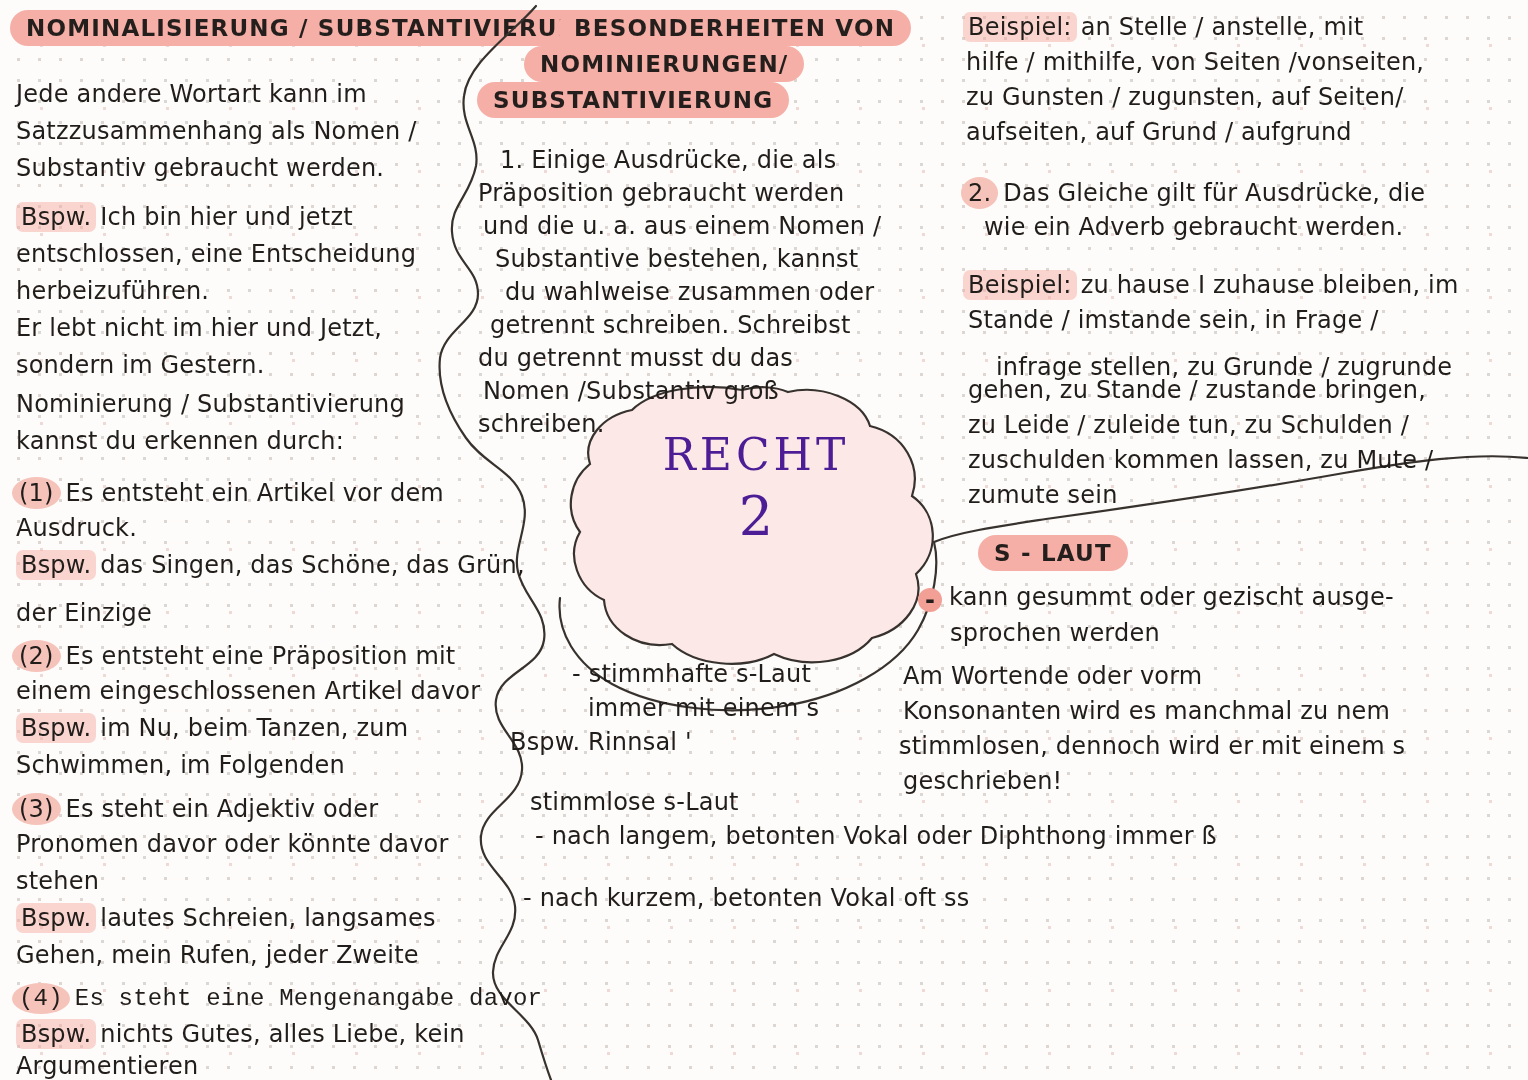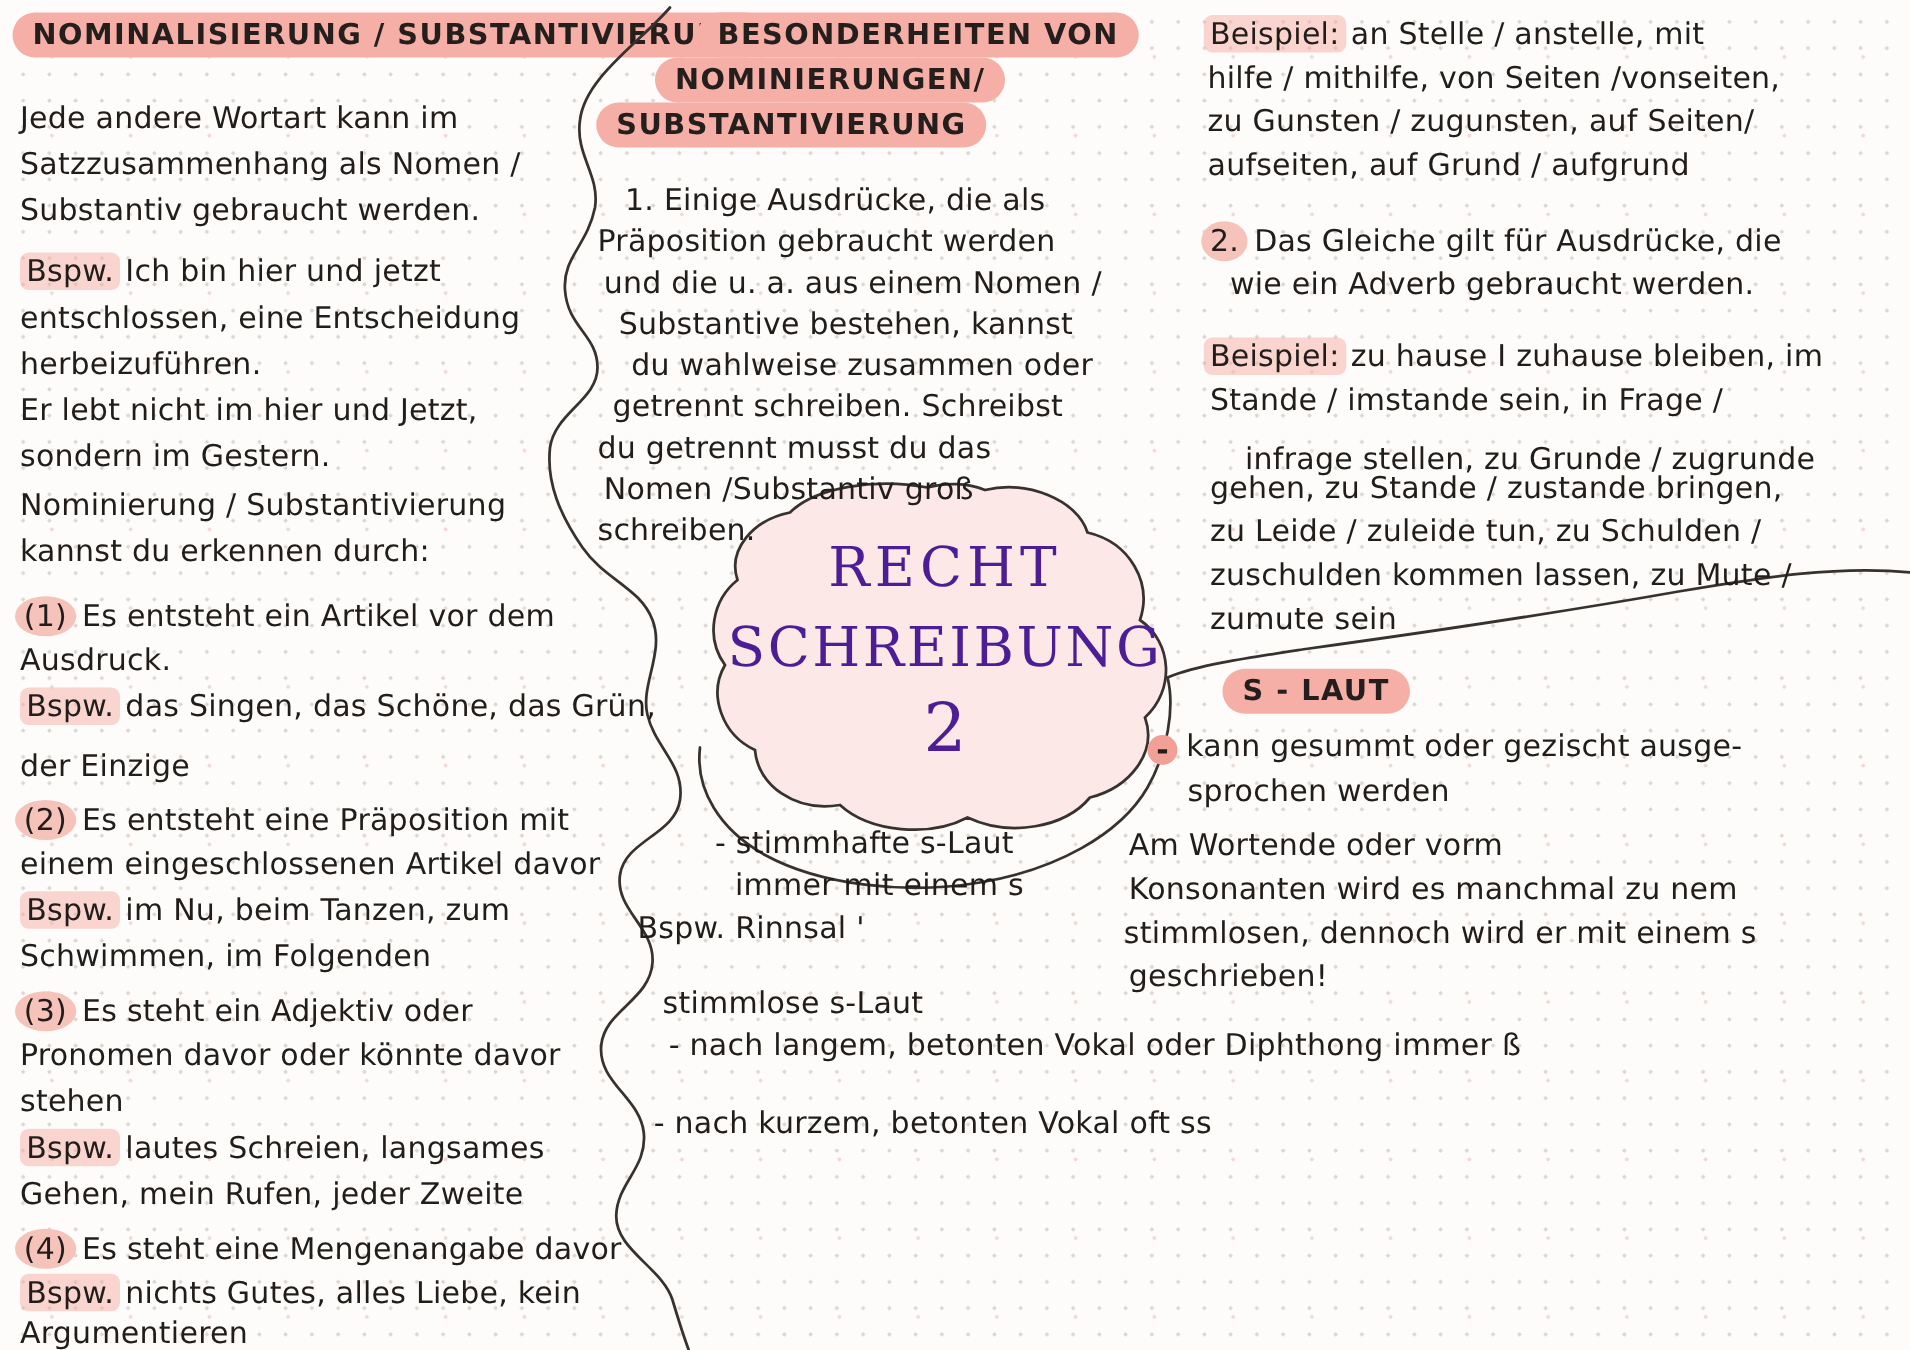--- a/index.html
+++ b/index.html
@@ -41,21 +41,20 @@
 <body>
 
 <svg class="lines" width="1528" height="1080" viewBox="0 0 1528 1080">
   <path d="M 536 6 C 512 34 468 62 464 96 C 460 124 480 140 476 166 C 470 196 450 206 452 232 C 454 262 478 268 478 294 C 478 320 444 330 440 358 C 437 386 448 412 466 438 C 484 464 512 470 522 496 C 532 522 512 548 518 572 C 524 598 548 612 544 640 C 540 668 500 672 496 700 C 492 728 524 742 522 770 C 520 800 484 808 481 836 C 478 866 512 878 515 906 C 518 934 494 946 493 972 C 492 1000 530 1014 538 1040 C 544 1060 548 1072 551 1080" fill="none" stroke="#37322d" stroke-width="2.2" stroke-linecap="round"></path>
   <path d="M 560 598 C 556 632 576 664 612 684 C 656 708 724 716 784 706 C 844 696 896 668 918 630 C 934 602 940 566 934 542 C 958 532 1000 526 1046 519 C 1140 506 1248 490 1344 473 C 1408 462 1472 452 1528 458" fill="none" stroke="#37322d" stroke-width="2.2" stroke-linecap="round"></path>
   <path d="M 742 390 C 700 382 652 390 632 410 C 602 416 582 440 590 464 C 570 480 564 510 580 532 C 566 556 578 588 604 600 C 606 628 636 650 672 644 C 696 666 744 670 774 654 C 808 670 852 662 872 638 C 904 630 926 602 916 574 C 940 552 938 514 912 496 C 922 466 904 434 870 426 C 862 400 822 384 788 392 C 774 386 756 386 742 390 Z" fill="#fbe8e7" stroke="#37322d" stroke-width="2.2"></path>
 </svg>
 
 <div class="abs blob-title" style="left:580px;top:424px;width:352px;">
   <div class="t1">RECHT</div>
-  <div class="t2">SCHREIBUNG</div>
   <div class="t3">2</div>
 </div>
 
 <div class="abs" style="left:10px;top:10px;"><span class="pill">NOMINALISIERUNG / SUBSTANTIVIERUNG</span></div>
 
 <div class="abs ln" style="left:16px;top:80px;">Jede andere Wortart kann im</div>
 <div class="abs ln" style="left:16px;top:117px;">Satzzusammenhang als Nomen /</div>
 <div class="abs ln" style="left:16px;top:154px;">Substantiv gebraucht werden.</div>
 
 <div class="abs ln" style="left:16px;top:203px;"><span class="hl">Bspw.</span><span>Ich bin hier und jetzt</span></div>
@@ -76,21 +75,21 @@
 <div class="abs ln" style="left:16px;top:677px;text-align:center;">einem eingeschlossenen Artikel davor</div>
 <div class="abs ln" style="left:16px;top:714px;"><span class="hl">Bspw.</span><span>im Nu, beim Tanzen, zum</span></div>
 <div class="abs ln" style="left:16px;top:751px;">Schwimmen, im Folgenden</div>
 
 <div class="abs ln" style="left:12px;top:793px;"><span class="numcirc">(3)</span><span>Es steht ein Adjektiv oder</span></div>
 <div class="abs ln" style="left:16px;top:830px;">Pronomen davor oder könnte davor</div>
 <div class="abs ln" style="left:16px;top:867px;">stehen</div>
 <div class="abs ln" style="left:16px;top:904px;"><span class="hl">Bspw.</span><span>lautes Schreien, langsames</span></div>
 <div class="abs ln" style="left:16px;top:941px;">Gehen, mein Rufen, jeder Zweite</div>
 
-<div class="abs ln" style="left:12px;top:983px;"><span class="numcirc">(4)</span><span>Es steht eine Mengenangabe davor</span></div>
+<div class="abs ln" style="left:12px;top:983px;font-family:Liberation Mono, monospace;"><span class="numcirc">(4)</span><span>Es steht eine Mengenangabe davor</span></div>
 <div class="abs ln" style="left:16px;top:1020px;"><span class="hl">Bspw.</span><span>nichts Gutes, alles Liebe, kein</span></div>
 <div class="abs ln" style="left:16px;top:1052px;">Argumentieren</div>
 
 <div class="abs" style="left:558px;top:10px;"><span class="pill">BESONDERHEITEN VON</span></div>
 <div class="abs" style="left:524px;top:46px;"><span class="pill">NOMINIERUNGEN/</span></div>
 <div class="abs" style="left:477px;top:82px;"><span class="pill">SUBSTANTIVIERUNG</span></div>
 
 <div class="abs ln" style="left:500px;top:146px;">1. Einige Ausdrücke, die als</div>
 <div class="abs ln" style="left:478px;top:179px;">Präposition gebraucht werden</div>
 <div class="abs ln" style="left:483px;top:212px;">und die u. a. aus einem Nomen /</div>

